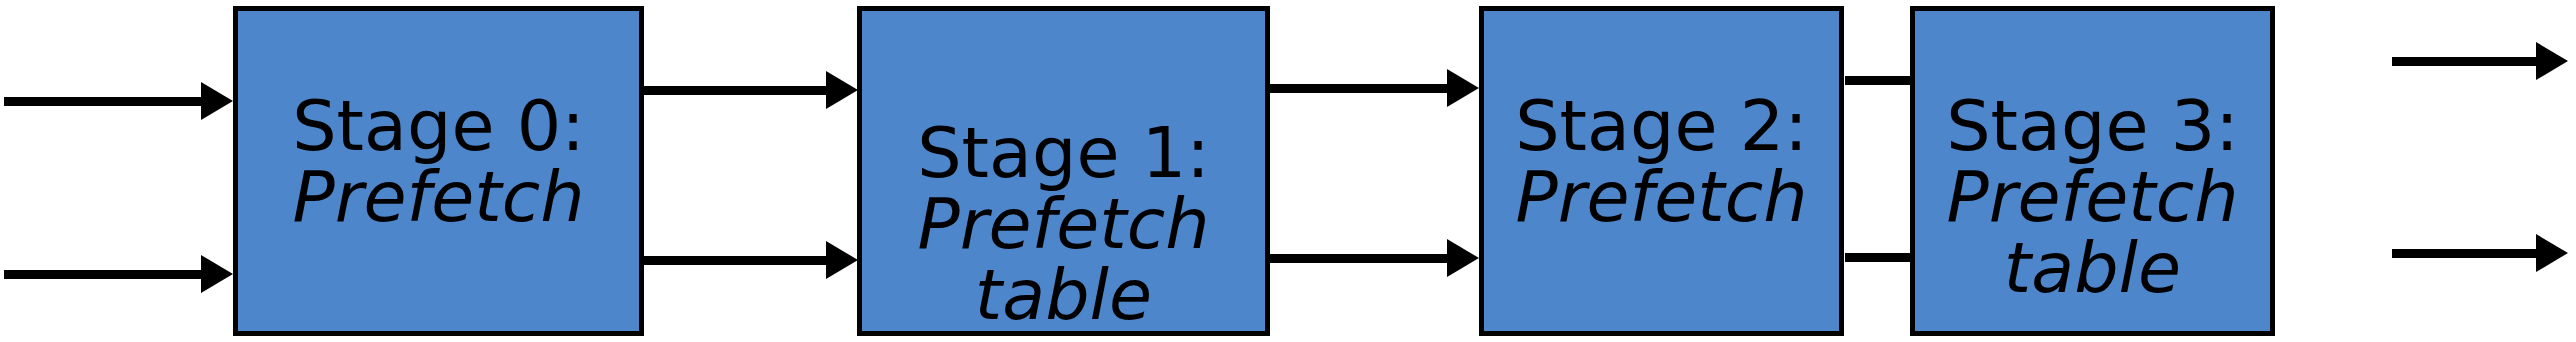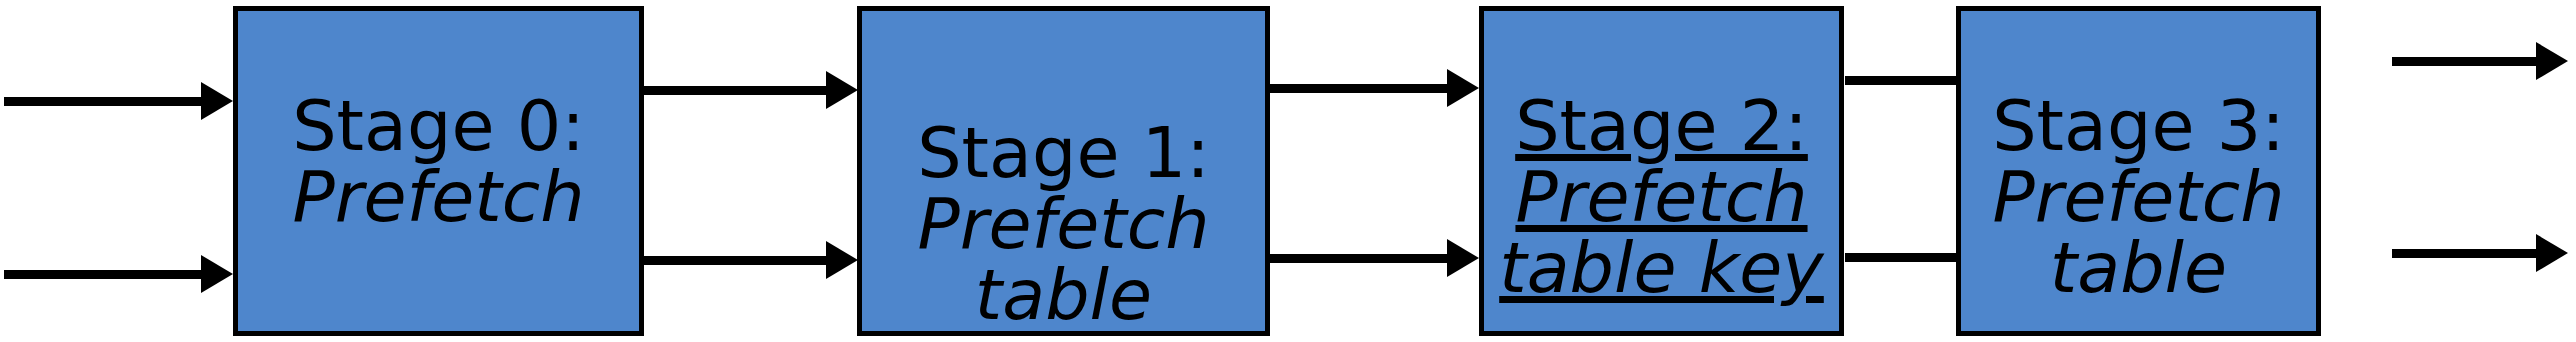--- a/index.html
+++ b/index.html
@@ -29,22 +29,22 @@
     align-items: center;
     padding-top: 80px;
     text-align: center;
     color: var(--text, #000000);
     font-size: 70px;
     line-height: 71px;
     white-space: nowrap;
   }
   .stage-box.b0 { left: 233px;  width: 411px; }
   .stage-box.b1 { left: 857px; width: 413px; justify-content: flex-end; }
-  .stage-box.b2 { left: 1479px; width: 365px; text-decoration: underline; }
-  .stage-box.b3 { left: 1956px; width: 365px; }
+  .stage-box.b2 { left: 1479px; width: 365px; }
+  .stage-box.b3 { left: 1910px; width: 365px; }
 
   .stage-title { font-style: normal; }
   .stage-sub   { font-style: italic; }
 
   
   .arrow {
     position: absolute;
     height: 38px;
   }
   .arrow .shaft {
@@ -115,21 +115,20 @@
     <div class="head"></div>
   </div>
   <div class="arrow g2-bot">
     <div class="shaft"></div>
     <div class="head"></div>
   </div>
 
   <div class="stage-box b2">
     <span class="stage-title">Stage 2:</span>
     <span class="stage-sub">Prefetch</span>
-    <span class="stage-sub">table key</span>
   </div>
 
   <div class="arrow g3-top">
     <div class="shaft"></div>
     <div class="head"></div>
   </div>
   <div class="arrow g3-bot">
     <div class="shaft"></div>
     <div class="head"></div>
   </div>

